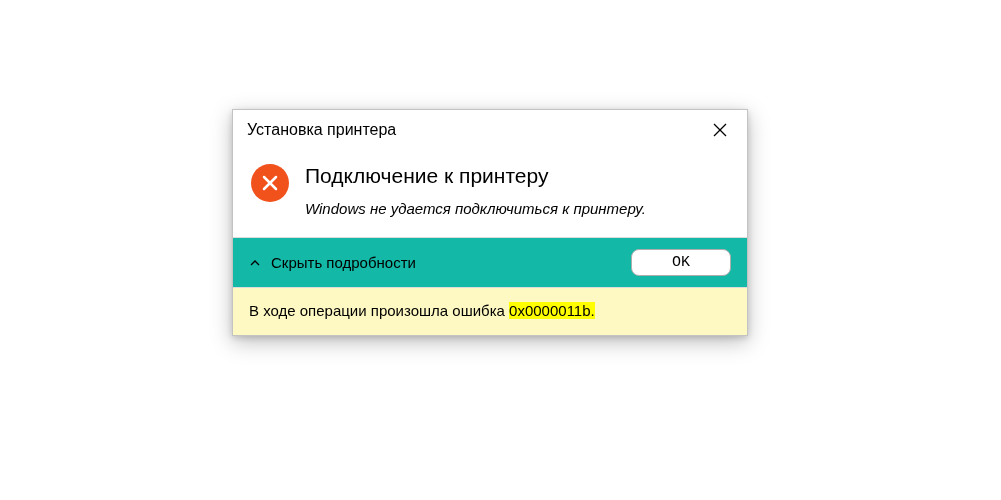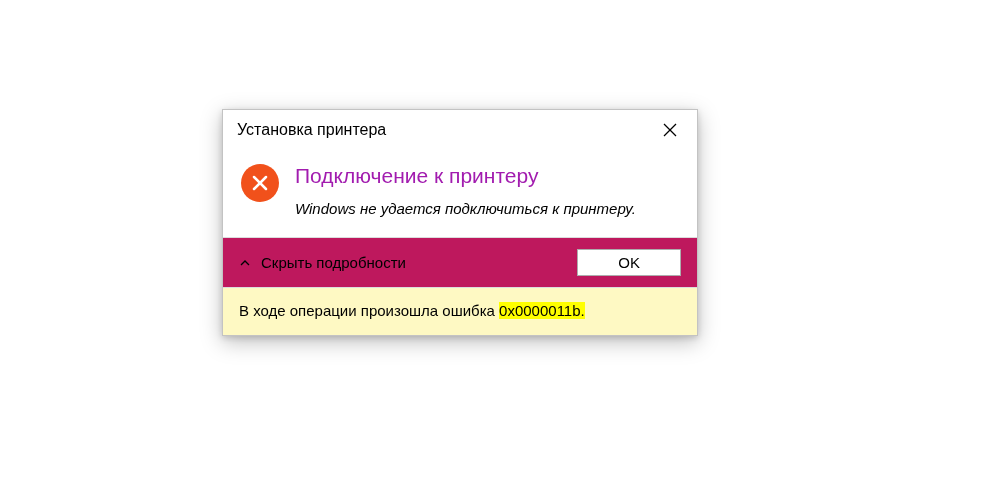--- a/index.html
+++ b/index.html
@@ -9,23 +9,23 @@
     }
     body {
       width: 1001px;
       height: 500px;
       background: #ffffff;
       font-family: 'Segoe UI', Tahoma, sans-serif;
       position: relative;
     }
     .dialog {
       position: absolute;
-      left: 222px;
+      left: 232px;
       top: 109px;
-      width: 476px;
+      width: 516px;
       background: #ffffff;
       border: 1px solid #c3c3c3;
       box-shadow: 0 6px 20px rgba(0,0,0,0.25), 0 2px 6px rgba(0,0,0,0.15);
     }
     .titlebar {
       display: flex;
       align-items: center;
       justify-content: space-between;
       padding: 8px 12px 6px 14px;
       background: #ffffff;
@@ -61,33 +61,33 @@
     }
     .error-icon svg {
       width: 18px;
       height: 18px;
     }
     .content-text {
       flex: 1;
     }
     .heading {
       font-size: 21px;
-      color: #a21caf;
+      color: #000000;
       font-weight: 400;
       margin-bottom: 10px;
       margin-top: 2px;
     }
     .message {
       font-size: 15px;
       color: #000000;
       line-height: 1.4;
       font-style: italic;
     }
     .footer {
-      background: #be185d;
+      background: #14b8a6;
       border-top: 1px solid #dcdcdc;
       padding: 11px 16px;
       display: flex;
       align-items: center;
       justify-content: space-between;
     }
     .details-toggle {
       display: flex;
       align-items: center;
       gap: 10px;
@@ -98,25 +98,25 @@
     .chevron {
       width: 12px;
       height: 12px;
       display: flex;
       align-items: center;
       justify-content: center;
     }
     .ok-button {
       background: #ffffff;
       border: 1px solid #adadad;
-      border-radius: 0;
+      border-radius: 8px;
       padding: 4px 40px;
       font-size: 15px;
       cursor: pointer;
-      font-family: Liberation Sans, sans-serif;
+      font-family: Liberation Mono, monospace;
     }
     .details-panel {
       background: #fef9c3;
       border-top: 1px solid #dcdcdc;
       padding: 14px 16px 16px 16px;
       font-size: 15px;
       color: #000000;
     }
     .highlight {
       background: #ffff00;

